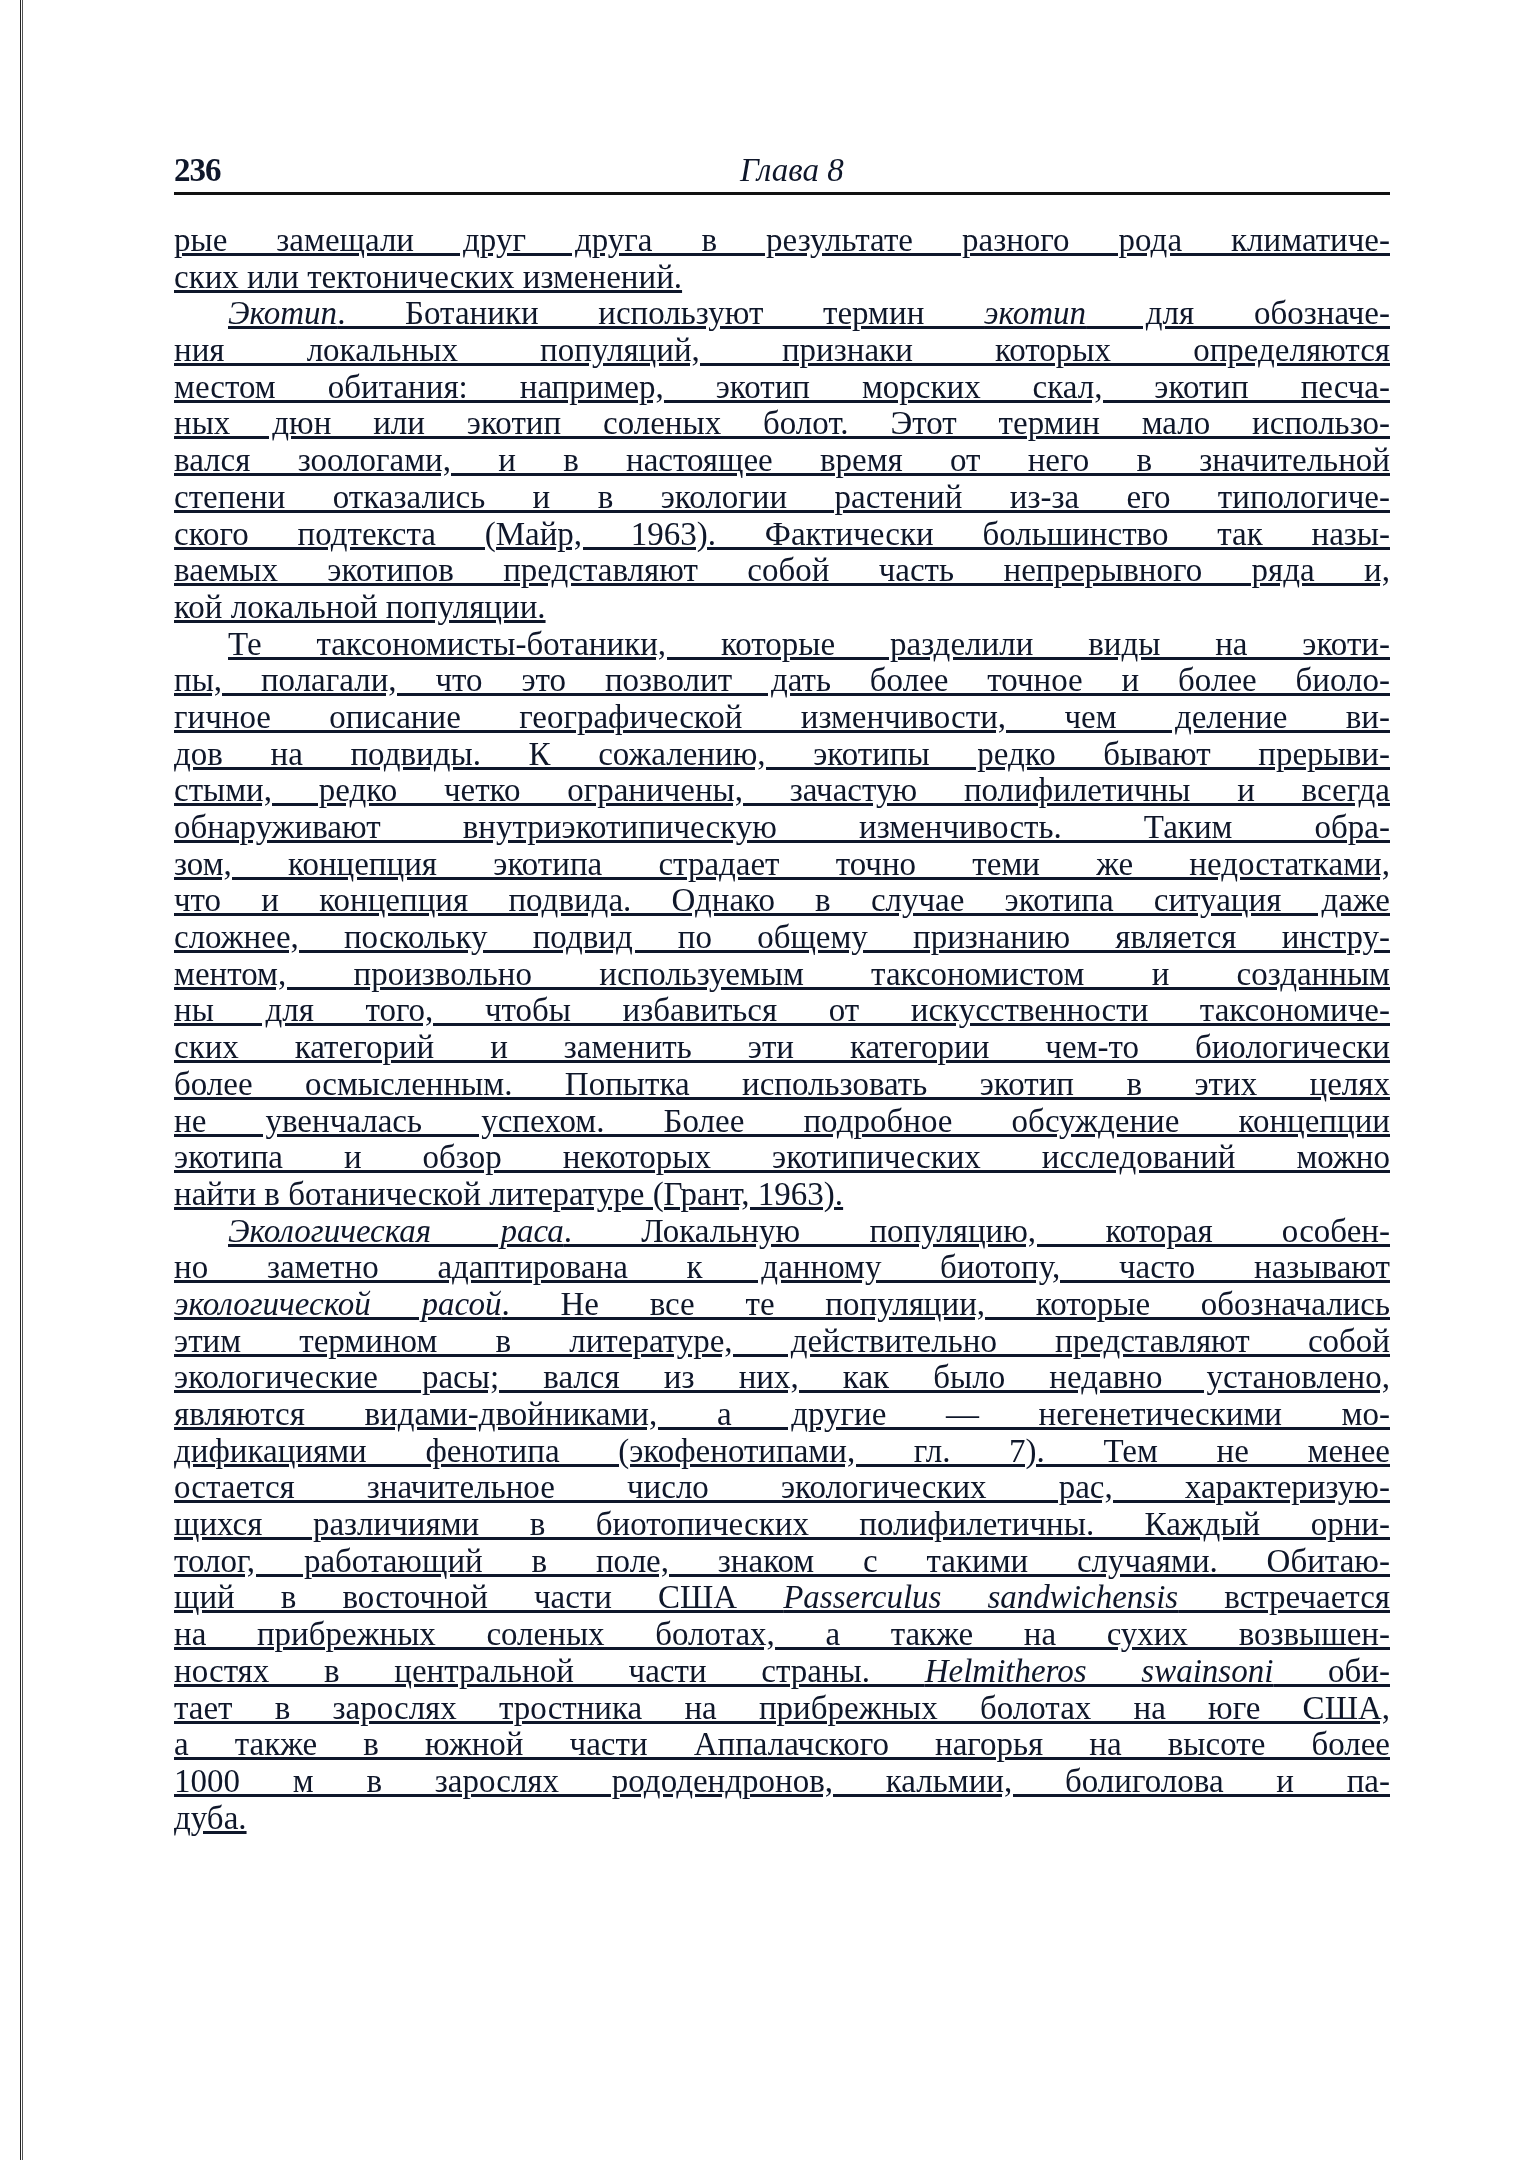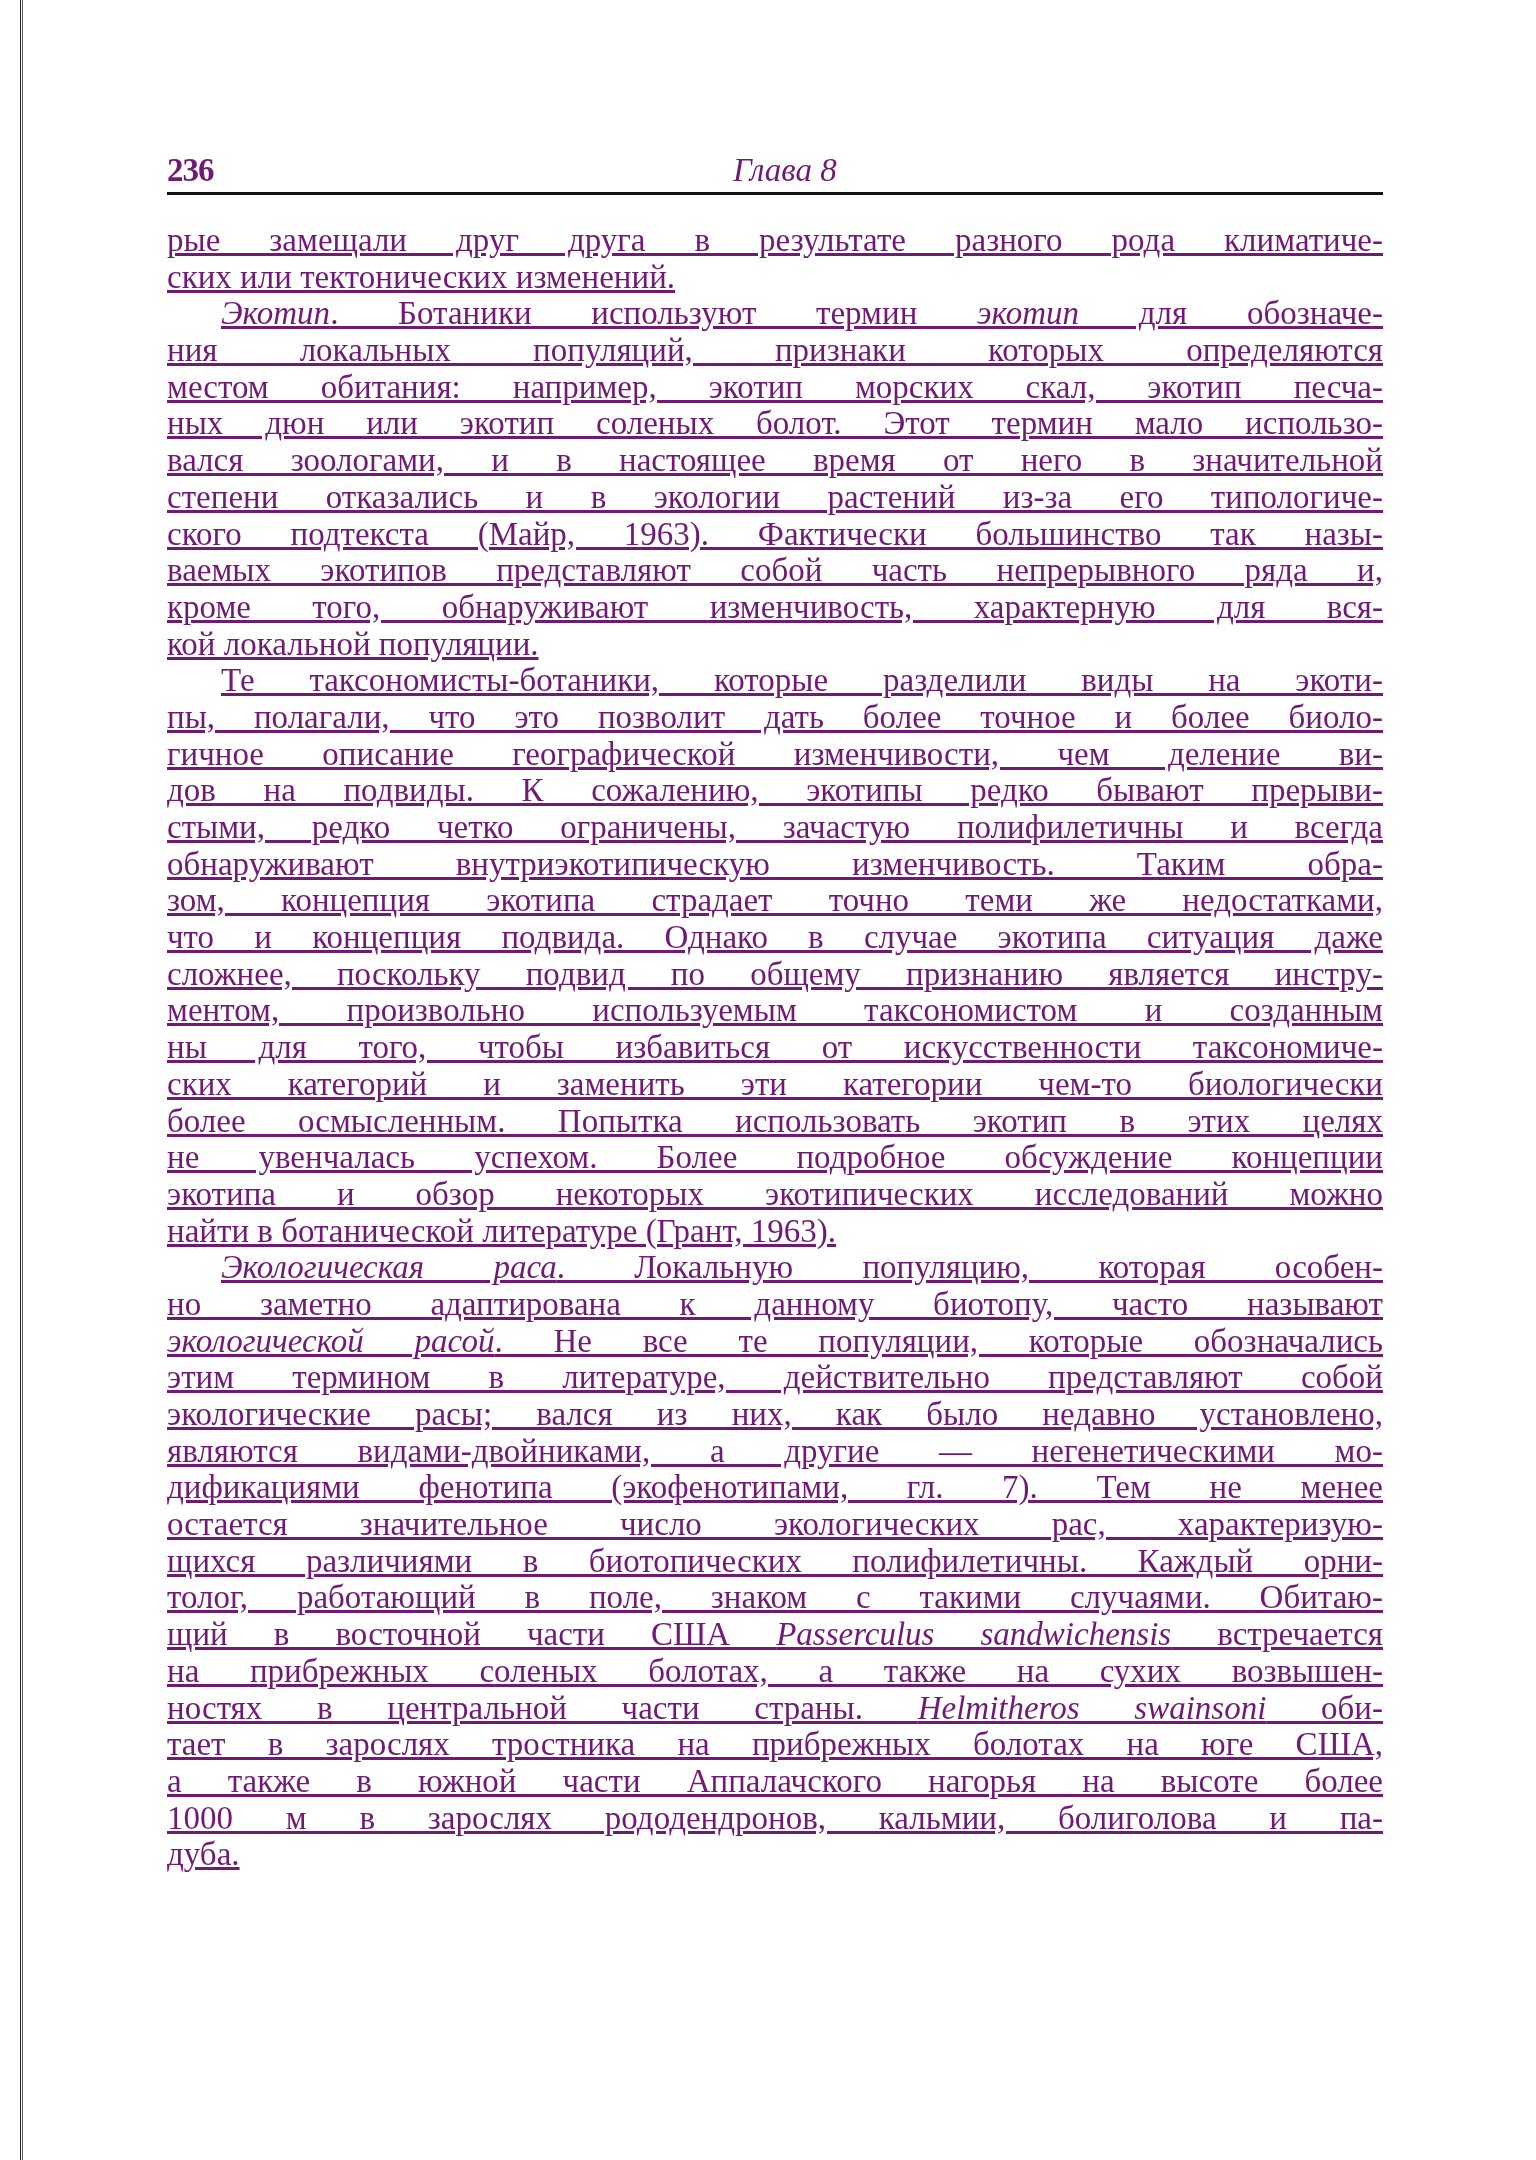--- a/index.html
+++ b/index.html
@@ -2,22 +2,22 @@
 <html><head>
 <meta charset="utf-8">
 <style>
   html, body { margin: 0; padding: 0; background: #ffffff; }
   body { width: 1536px; height: 2160px; position: relative; overflow: hidden; }
   .binding-edge {
     position: absolute; left: 20px; top: 0; width: 3px; height: 2160px;
     border-left: 1px solid #222; border-right: 1px solid #555; box-sizing: border-box;
   }
   .page {
-    position: absolute; left: 167px; top: 150px; width: 1216px;
-    font-family: "Liberation Serif", "DejaVu Serif", serif; color: #701a75;
+    position: absolute; left: 174px; top: 150px; width: 1216px;
+    font-family: "Liberation Serif", "DejaVu Serif", serif; color: #0f172a;
   }
   .running-head {
     position: relative; height: 40px;
     font-size: 33px; line-height: 40px;
   }
   .page-number { position: absolute; left: 0; top: 0; font-weight: bold; letter-spacing: -1px; }
   .chapter-title { position: absolute; left: 566px; top: 0; font-style: italic; }
   .head-rule {
     position: absolute; left: 0; top: 42px; width: 1216px; height: 0;
     border-top: 3px solid #111;
@@ -49,21 +49,20 @@
       <div class="line"><span>рые замещали друг друга в результате разного рода климатиче-</span></div>
       <div class="line last"><span>ских или тектонических изменений.</span></div>
       <div class="line indent"><span class="it">Экотип</span><span>. Ботаники используют термин </span><span class="it">экотип</span><span> для обозначе-</span></div>
       <div class="line"><span>ния локальных популяций, признаки которых определяются</span></div>
       <div class="line"><span>местом обитания: например, экотип морских скал, экотип песча-</span></div>
       <div class="line"><span>ных дюн или экотип соленых болот. Этот термин мало использо-</span></div>
       <div class="line"><span>вался зоологами, и в настоящее время от него в значительной</span></div>
       <div class="line"><span>степени отказались и в экологии растений из-за его типологиче-</span></div>
       <div class="line"><span>ского подтекста (Майр, 1963). Фактически большинство так назы-</span></div>
       <div class="line"><span>ваемых экотипов представляют собой часть непрерывного ряда и,</span></div>
-      <div class="line"><span>кроме того, обнаруживают изменчивость, характерную для вся-</span></div>
       <div class="line last"><span>кой локальной популяции.</span></div>
       <div class="line indent"><span>Те таксономисты-ботаники, которые разделили виды на экоти-</span></div>
       <div class="line"><span>пы, полагали, что это позволит дать более точное и более биоло-</span></div>
       <div class="line"><span>гичное описание географической изменчивости, чем деление ви-</span></div>
       <div class="line"><span>дов на подвиды. К сожалению, экотипы редко бывают прерыви-</span></div>
       <div class="line"><span>стыми, редко четко ограничены, зачастую полифилетичны и всегда</span></div>
       <div class="line"><span>обнаруживают внутриэкотипическую изменчивость. Таким обра-</span></div>
       <div class="line"><span>зом, концепция экотипа страдает точно теми же недостатками,</span></div>
       <div class="line"><span>что и концепция подвида. Однако в случае экотипа ситуация даже</span></div>
       <div class="line"><span>сложнее, поскольку подвид по общему признанию является инстру-</span></div>

